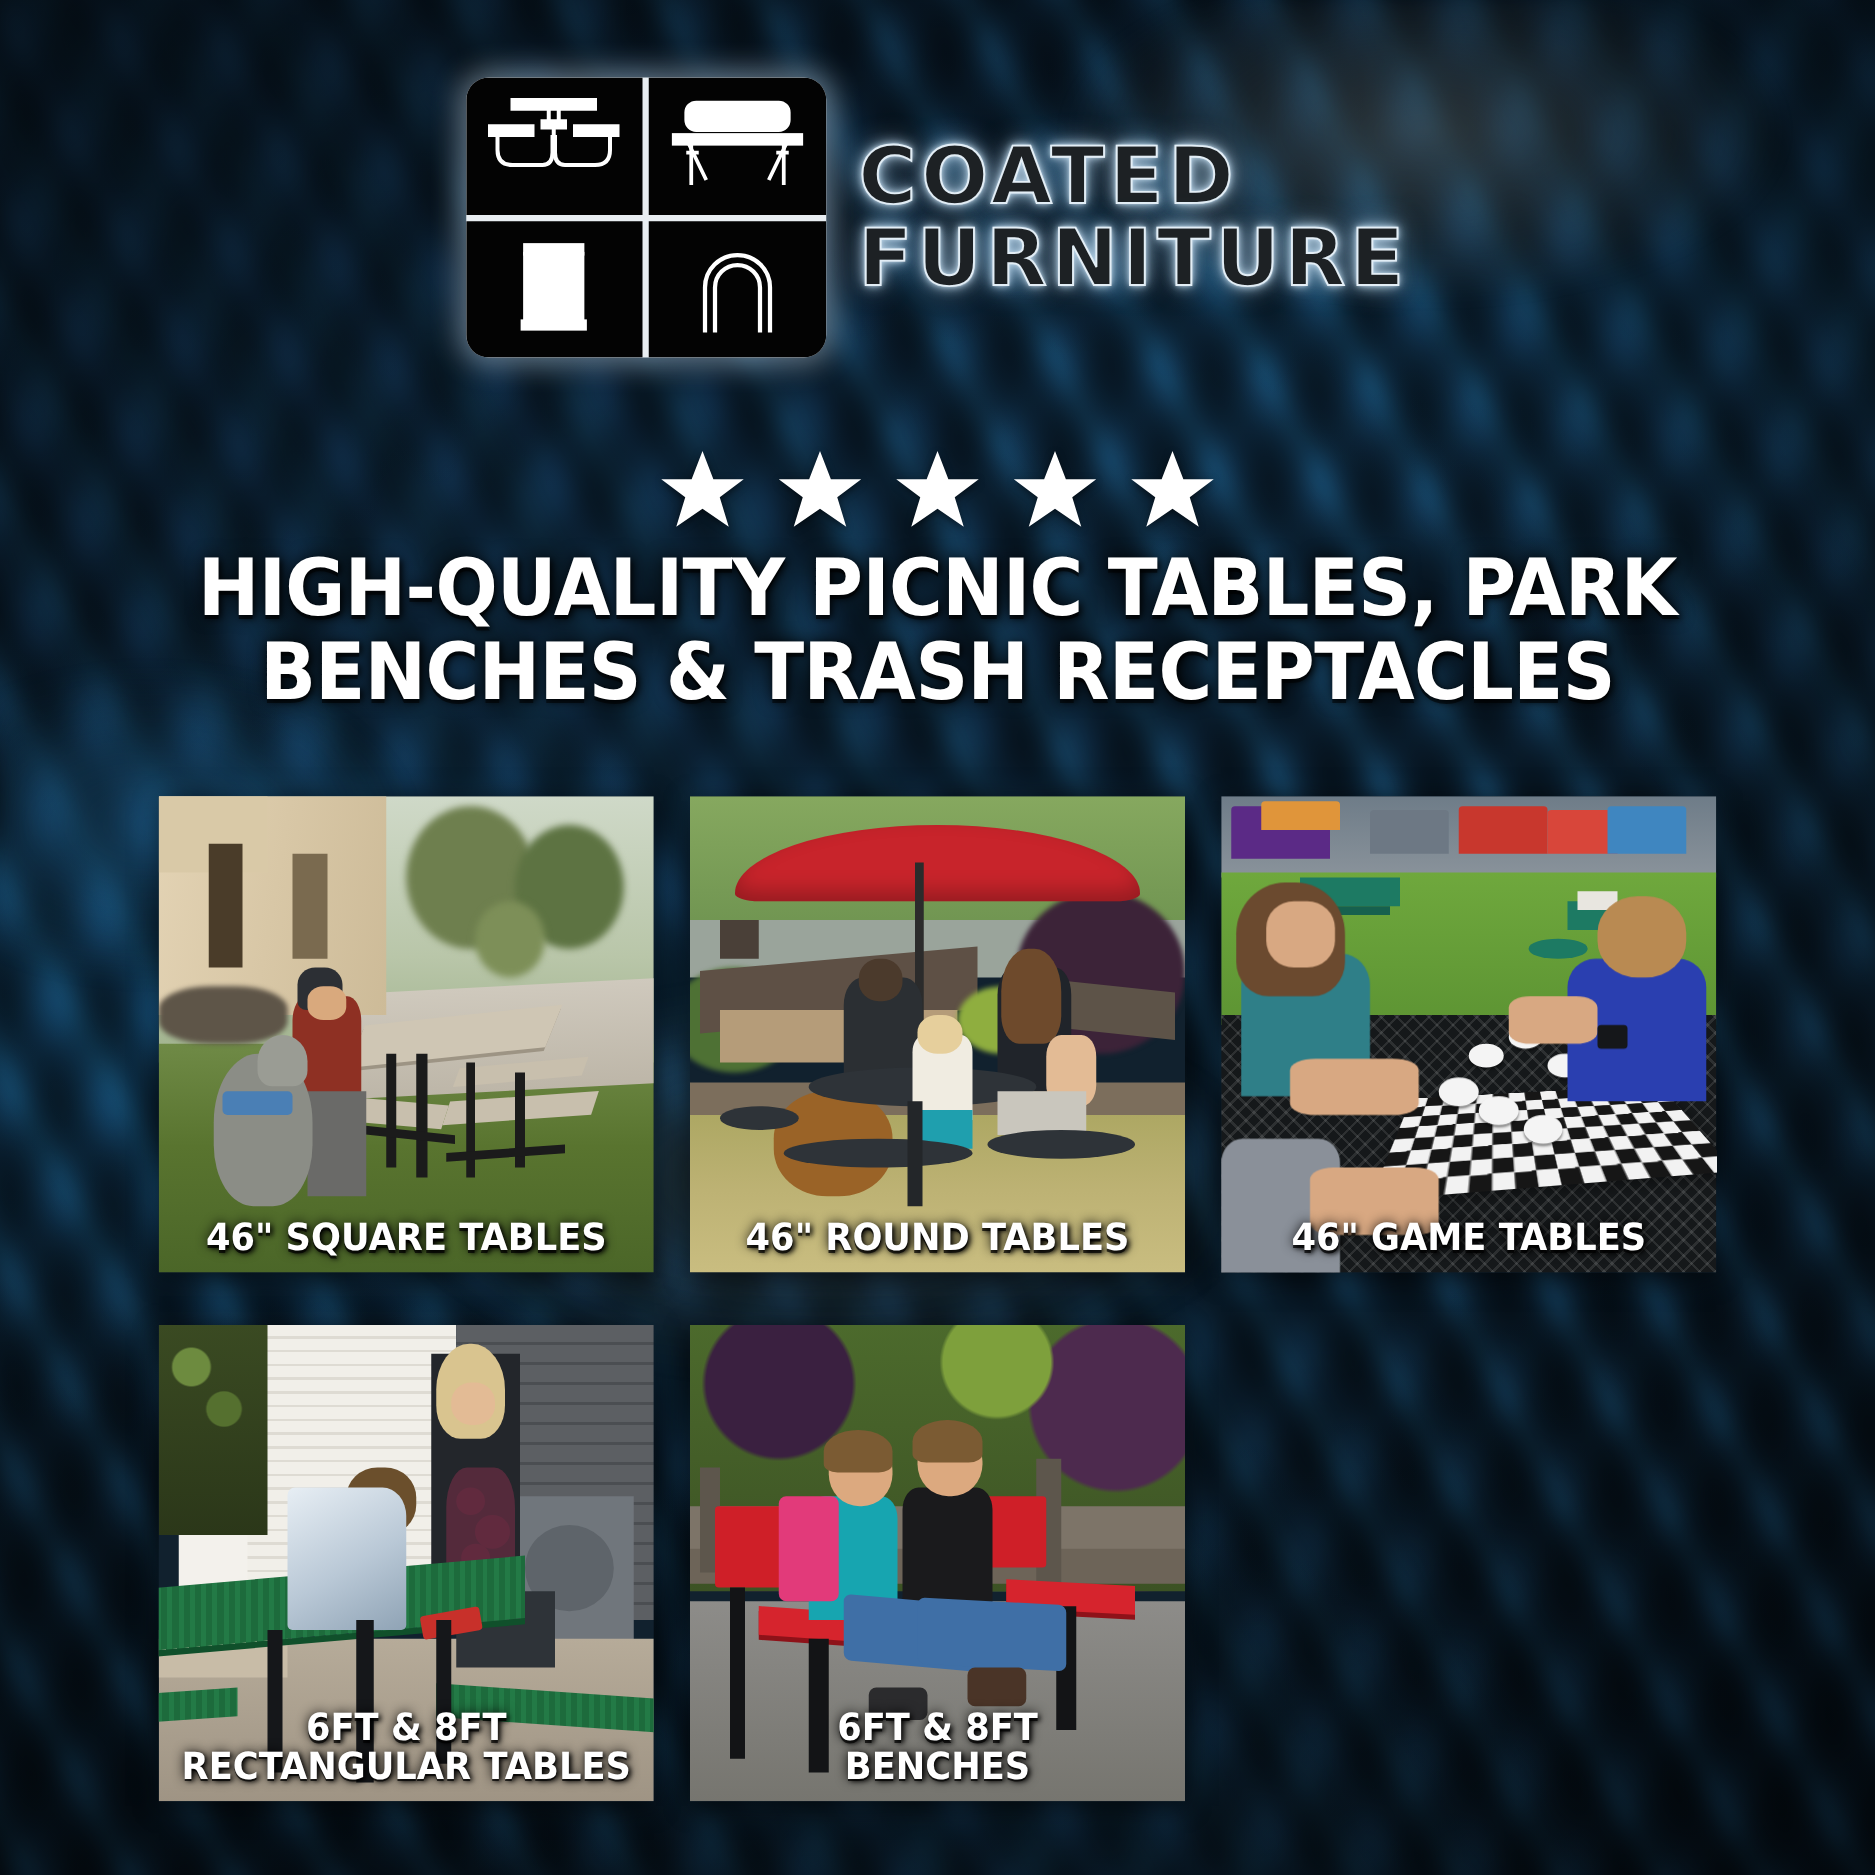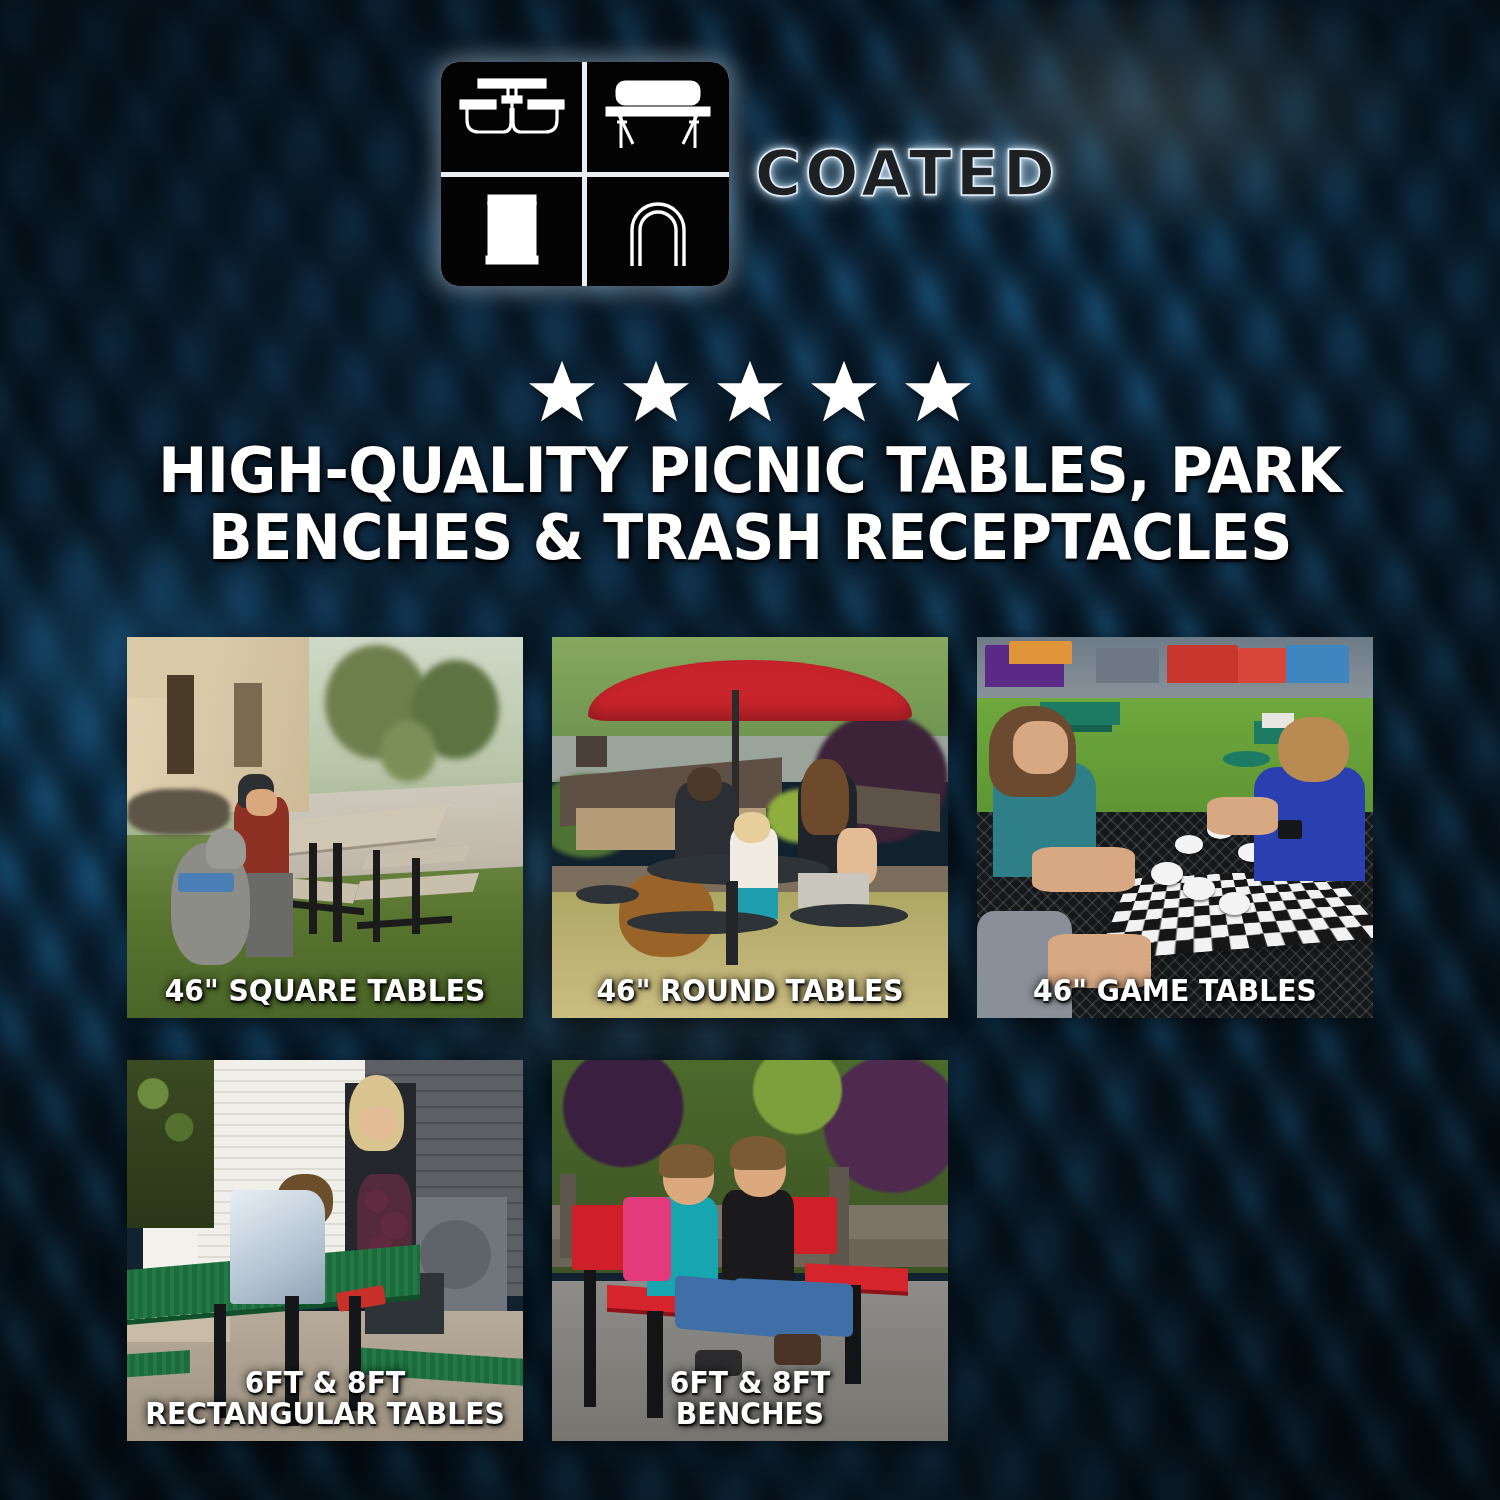--- a/index.html
+++ b/index.html
@@ -314,20 +314,21 @@
           <g fill="none" stroke="#fff" stroke-width="3.4">
             <path d="M33 78 V42 a26 26 0 0 1 52 0 V78"></path>
             <path d="M41 78 V42 a18 18 0 0 1 36 0 V78"></path>
           </g>
         </svg>
       </div>
     </div>
 
     <div class="logo-type">
       <div class="logo-line ll2">COATED</div>
+      <div class="logo-line ll3">FURNITURE</div>
     </div>
   </div>
 
   <div class="stars">
     <svg class="star" viewBox="0 0 24 24">
         <path fill="#fff" d="M12 1.6 14.9 9.1 23 9.1 16.6 13.9 19 21.8 12 17 5 21.8 7.4 13.9 1 9.1 9.1 9.1z"></path>
       </svg>
     <svg class="star" viewBox="0 0 24 24">
         <path fill="#fff" d="M12 1.6 14.9 9.1 23 9.1 16.6 13.9 19 21.8 12 17 5 21.8 7.4 13.9 1 9.1 9.1 9.1z"></path>
       </svg>

